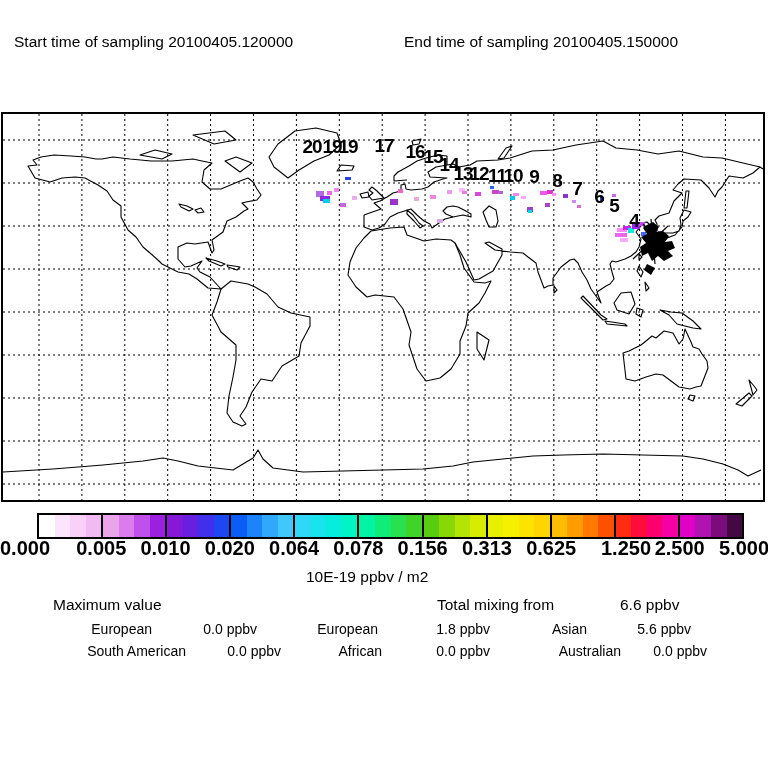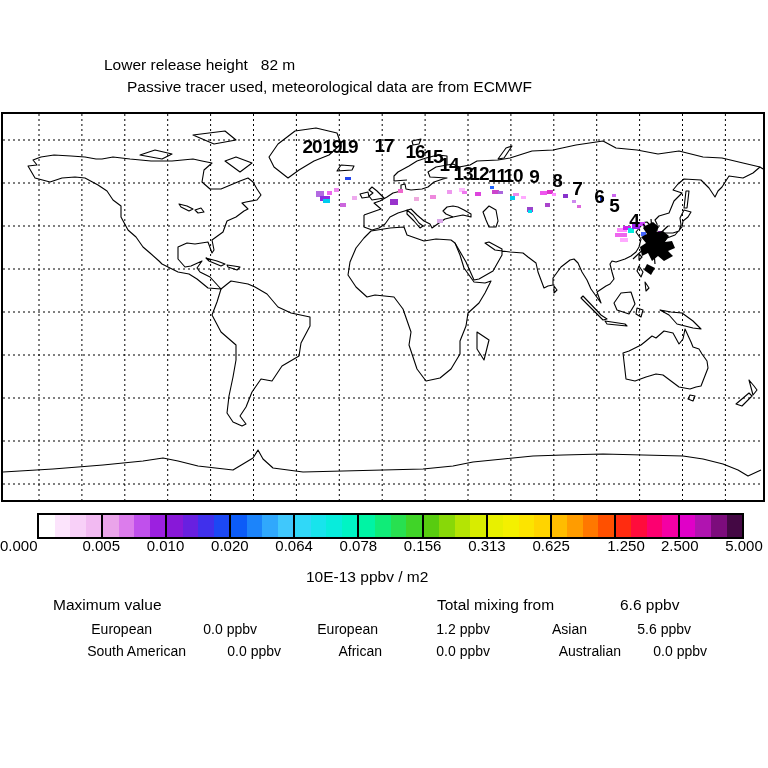--- a/index.html
+++ b/index.html
@@ -11,33 +11,33 @@
   .map{position:absolute;left:1px;top:112px;width:764px;height:390px;
        border:2px solid #000;box-sizing:border-box;background:#fff;}
   .map svg{position:absolute;left:0;top:0;}
   .trajnum{position:absolute;font-size:19px;font-weight:bold;line-height:1;
            transform:translate(-50%,-55%);letter-spacing:-1px;}
   .cbar{position:absolute;left:37px;top:513px;width:703px;height:22px;
         border:2px solid #000;box-sizing:content-box;display:flex;}
   .cbar .seg{display:flex;flex:1 1 0;border-left:2px solid #000;}
   .cbar .seg:first-child{border-left:none;}
   .cbar .cell{flex:1 1 0;}
-  .cbl{position:absolute;top:537px;font-size:15px;font-weight:normal;transform:translateX(-50%);}
+  .cbl{position:absolute;top:537px;font-size:20px;font-weight:bold;transform:translateX(-50%);}
   .cbl.first{transform:none;}
   .unit{font-size:15.5px;font-weight:500;}
   .stat1{font-size:15.5px;font-weight:500;}
   .stat2{position:absolute;font-size:14px;font-weight:500;white-space:pre;transform:translateX(-100%);}
 </style>
 </head>
 <body>
 
 <div class="page">
 
-  <div class="abs sub" style="left:104px;top:56px;">Lower release height   82 m</div>
-  <div class="abs sub" style="left:127px;top:78px;">Passive tracer used, meteorological data are from ECMWF</div>
+  <div class="abs sub" style="left:14px;top:33px;">Start time of sampling 20100405.120000</div>
+  <div class="abs sub" style="left:404px;top:33px;">End time of sampling 20100405.150000</div>
 
   <div class="map">
     <svg id="mapsvg" viewBox="0 0 760 386" width="760" height="386" preserveAspectRatio="none">
       <g id="grid" stroke="#000" stroke-width="1" stroke-dasharray="2 3">
           <line x1="36.0" x2="36.0" y1="0" y2="386"></line>
           <line x1="78.9" x2="78.9" y1="0" y2="386"></line>
           <line x1="121.8" x2="121.8" y1="0" y2="386"></line>
           <line x1="164.7" x2="164.7" y1="0" y2="386"></line>
           <line x1="207.6" x2="207.6" y1="0" y2="386"></line>
           <line x1="250.5" x2="250.5" y1="0" y2="386"></line>
@@ -252,30 +252,30 @@
       <div class="cbl abs" style="left: 294.091px;">0.064</div>
       <div class="cbl abs" style="left: 358.364px;">0.078</div>
       <div class="cbl abs" style="left: 422.636px;">0.156</div>
       <div class="cbl abs" style="left: 486.909px;">0.313</div>
       <div class="cbl abs" style="left: 551.182px;">0.625</div>
       <div class="cbl abs" style="left: 626px;">1.250</div>
       <div class="cbl abs" style="left: 679.727px;">2.500</div>
       <div class="cbl abs" style="left: 744px;">5.000</div>
     </div>
 
-  <div class="abs unit" style="left:306px;top:568px;">10E-13 ppbv / m2</div>
+  <div class="abs unit" style="left:306px;top:568px;">10E-19 ppbv / m2</div>
 
   <div class="abs stat1" style="left:53px;top:596px;">Maximum value</div>
   <div class="abs stat1" style="left:437px;top:596px;">Total mixing from</div>
   <div class="abs stat1" style="left:620px;top:596px;">6.6 ppbv</div>
   <div id="contrib">
       <div class="stat2" style="left: 152px; top: 621px;">European</div>
       <div class="stat2" style="left: 257px; top: 621px;">0.0 ppbv</div>
       <div class="stat2" style="left: 378px; top: 621px;">European</div>
-      <div class="stat2" style="left: 490px; top: 621px;">1.2 ppbv</div>
+      <div class="stat2" style="left: 490px; top: 621px;">1.8 ppbv</div>
       <div class="stat2" style="left: 587px; top: 621px;">Asian</div>
       <div class="stat2" style="left: 691px; top: 621px;">5.6 ppbv</div>
       <div class="stat2" style="left: 186px; top: 643px;">South American</div>
       <div class="stat2" style="left: 281px; top: 643px;">0.0 ppbv</div>
       <div class="stat2" style="left: 382px; top: 643px;">African</div>
       <div class="stat2" style="left: 490px; top: 643px;">0.0 ppbv</div>
       <div class="stat2" style="left: 621px; top: 643px;">Australian</div>
       <div class="stat2" style="left: 707px; top: 643px;">0.0 ppbv</div>
     </div>
 

